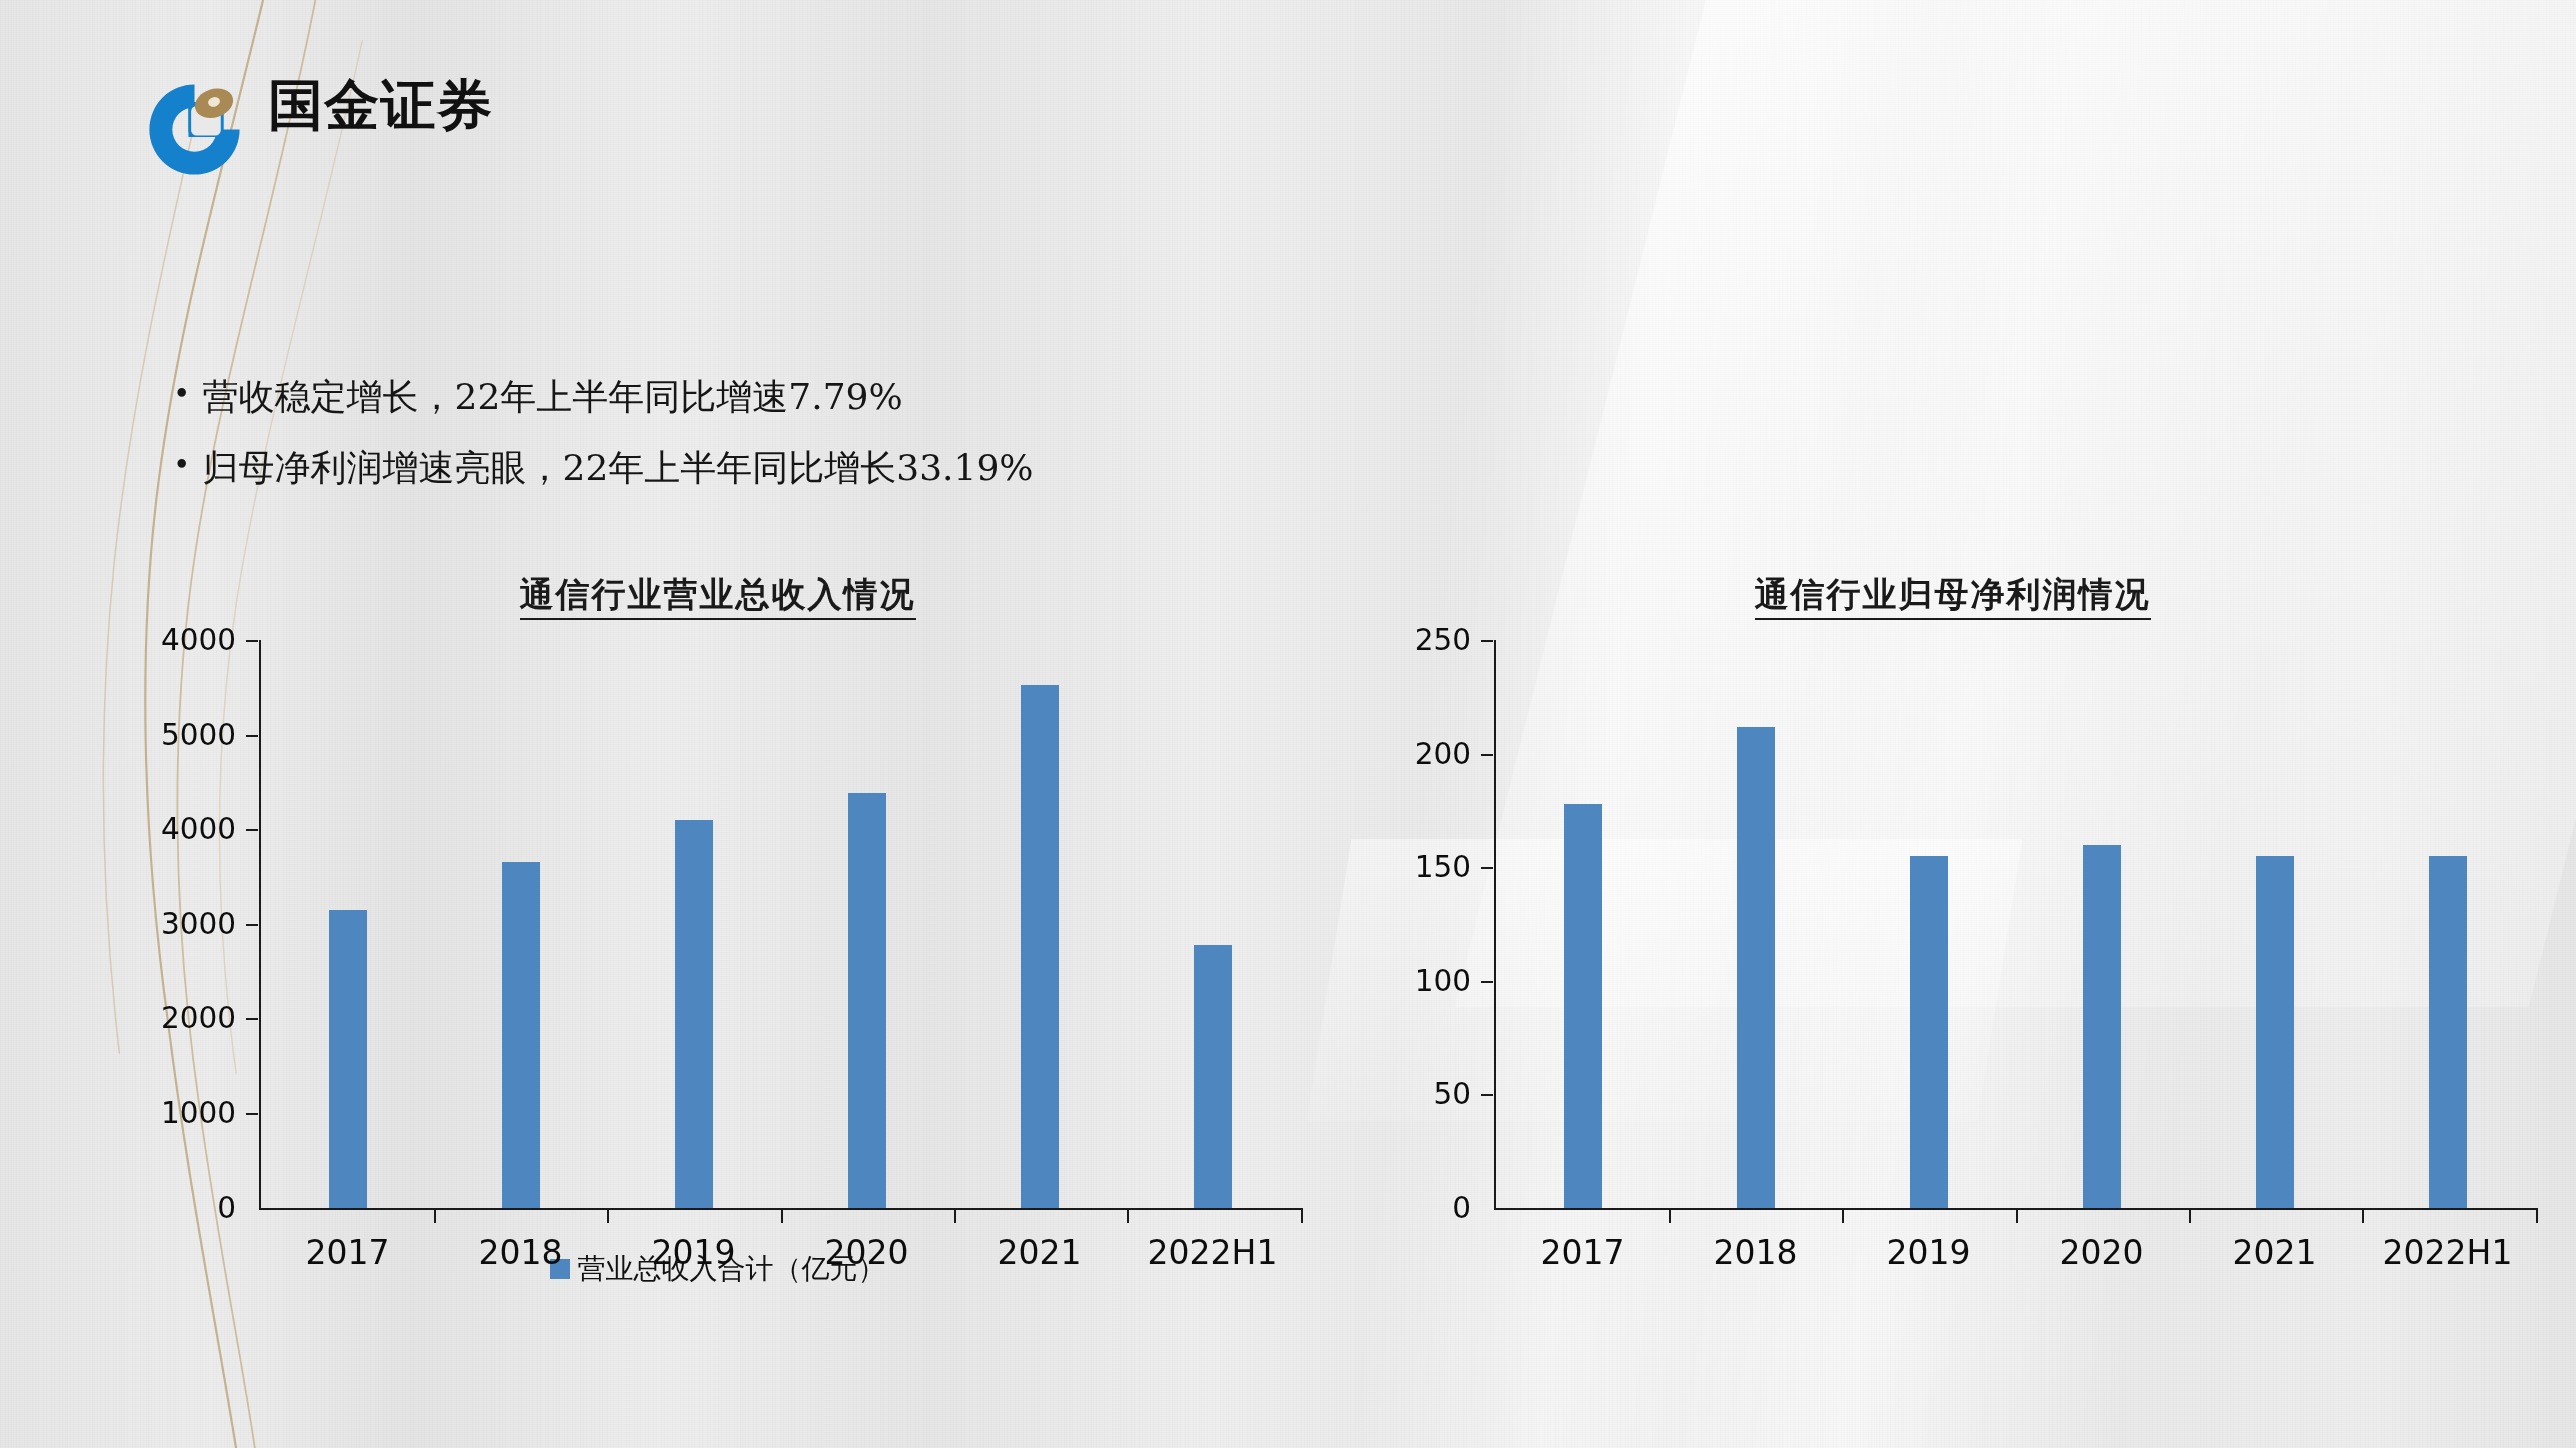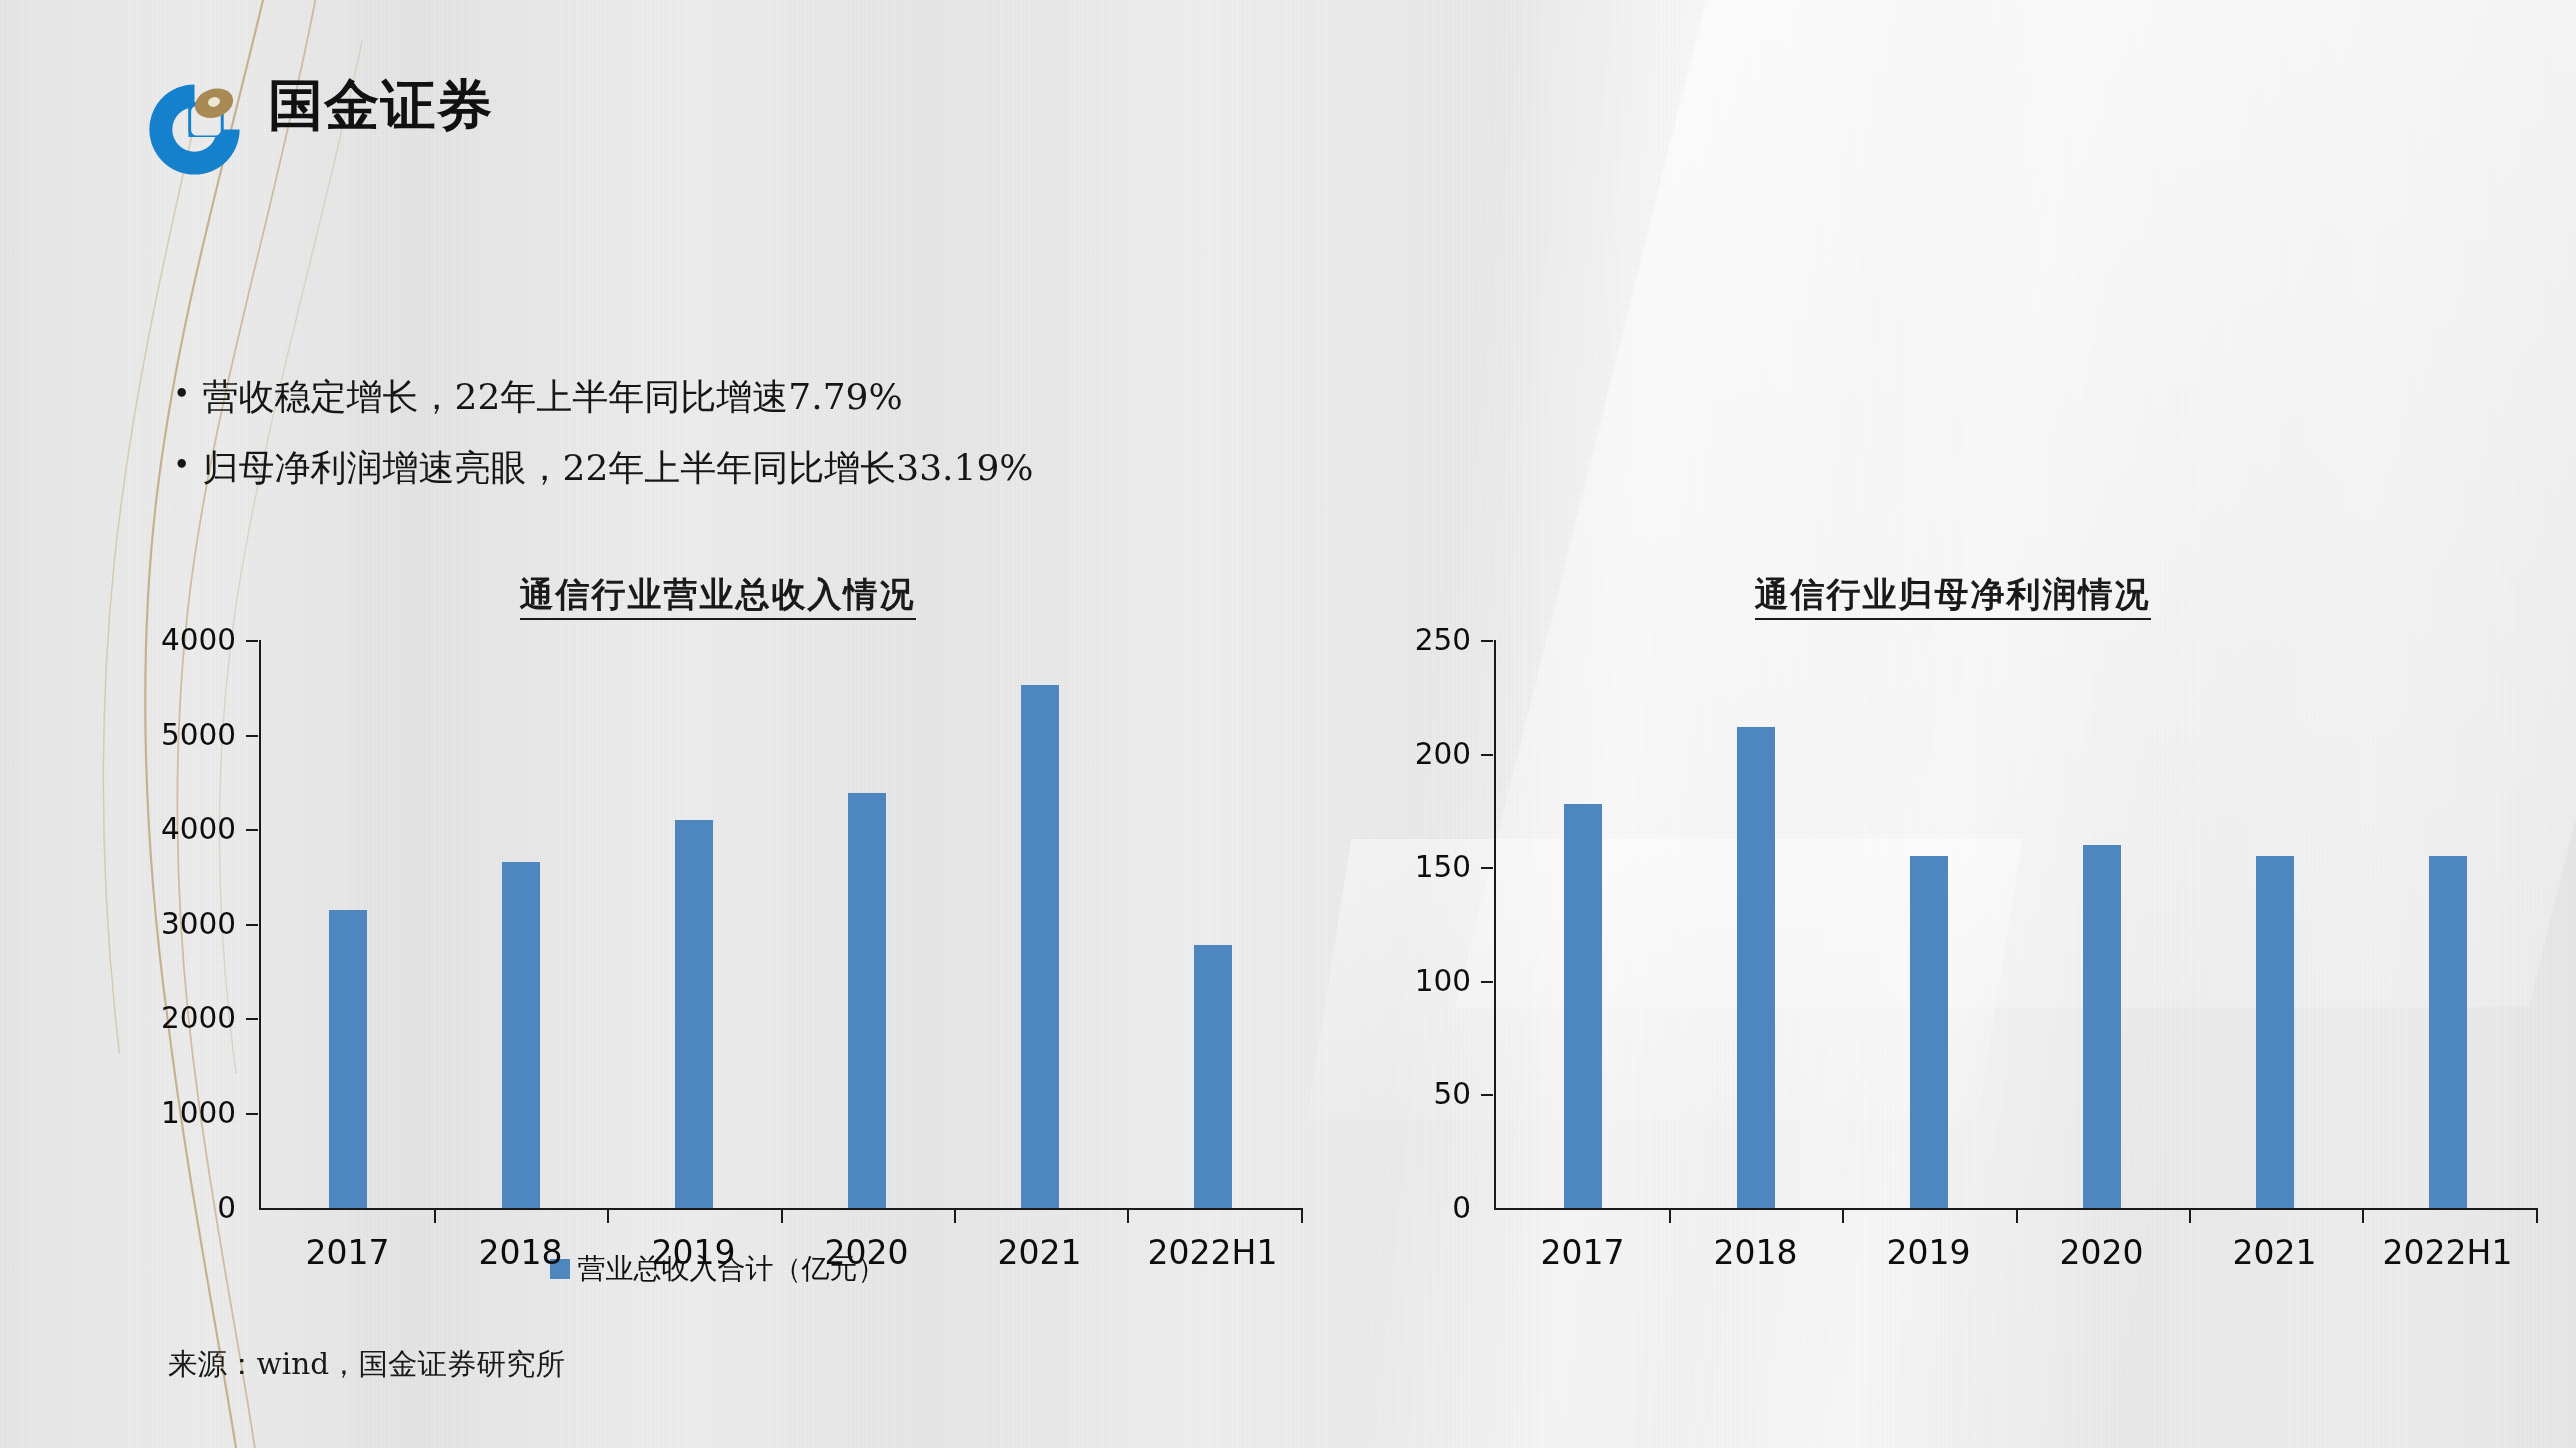--- a/index.html
+++ b/index.html
@@ -272,15 +272,14 @@
         <div class="tick" style="top: 454px;"></div>
         <div class="xtick" style="left: 307px;"></div>
         <div class="xtick" style="left: 480px;"></div>
         <div class="xtick" style="left: 654px;"></div>
         <div class="xtick" style="left: 827px;"></div>
         <div class="xtick" style="left: 1000px;"></div>
         <div class="xtick" style="left: 1174px;"></div>
       </div>
   </div>
 
-  <div id="source">来源：wind，国金证券研究所</div>
 </div>
 
 
 </body></html>

